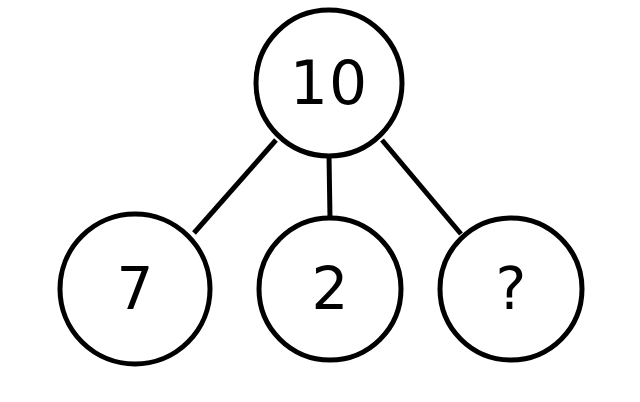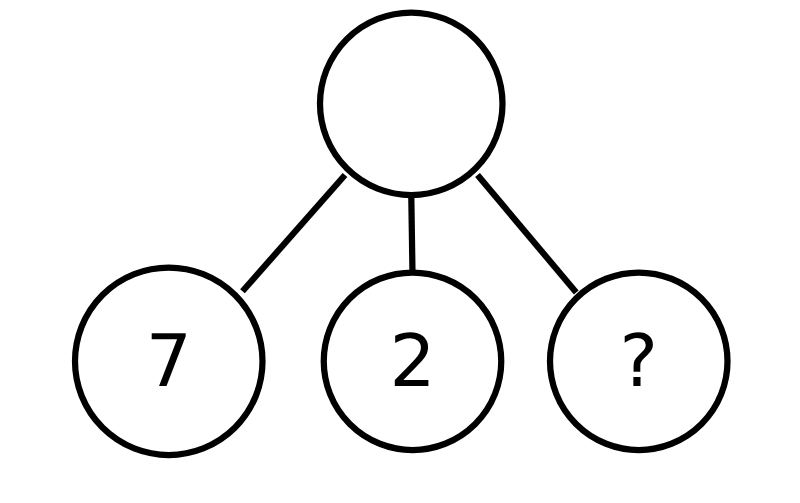--- a/index.html
+++ b/index.html
@@ -59,20 +59,21 @@
     <line class="edge-line" id="edge-root-left" x1="276" y1="140" x2="194" y2="233" stroke-width="5" stroke="#000000"></line>
     <line class="edge-line" id="edge-root-middle" x1="329" y1="155" x2="330" y2="219" stroke-width="5" stroke="#000000"></line>
     <line class="edge-line" id="edge-root-right" x1="382" y1="140" x2="461" y2="234" stroke-width="5" stroke="#000000"></line>
 
     <circle class="node-circle" id="circle-root" cx="329" cy="83" r="73" stroke-width="5" stroke="#000000" fill="#ffffff"></circle>
     <circle class="node-circle" id="circle-leaf-0" cx="135" cy="289" r="75" stroke-width="5" stroke="#000000" fill="#ffffff"></circle>
     <circle class="node-circle" id="circle-leaf-1" cx="330" cy="289" r="71" stroke-width="5" stroke="#000000" fill="#ffffff"></circle>
     <circle class="node-circle" id="circle-leaf-2" cx="511" cy="289" r="71" stroke-width="5" stroke="#000000" fill="#ffffff"></circle>
   </svg>
 
+  <div class="node-label root-label" id="label-root" style="left: 329px; top: 83px; color: rgb(0, 0, 0);">10</div>
 
   <div class="node-label leaf-label" id="label-leaf-0" style="left: 135px; top: 289px; color: rgb(0, 0, 0);">7</div>
 
   <div class="node-label leaf-label" id="label-leaf-1" style="left: 330px; top: 289px; color: rgb(0, 0, 0);">2</div>
 
   <div class="node-label leaf-label" id="label-leaf-2" style="left: 511px; top: 289px; color: rgb(0, 0, 0);">?</div>
 
 </div>
 
 </body></html>

